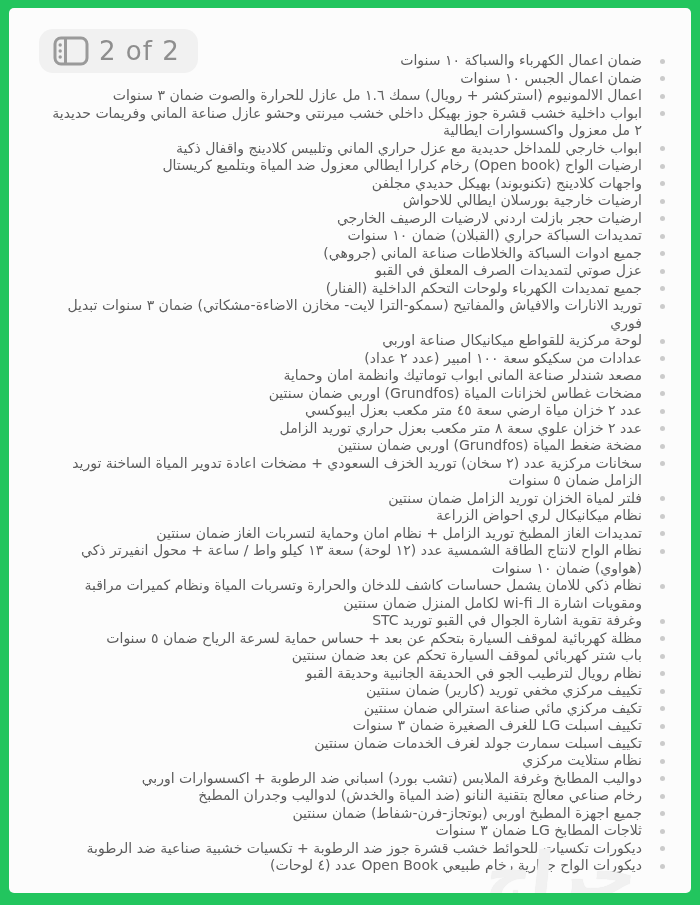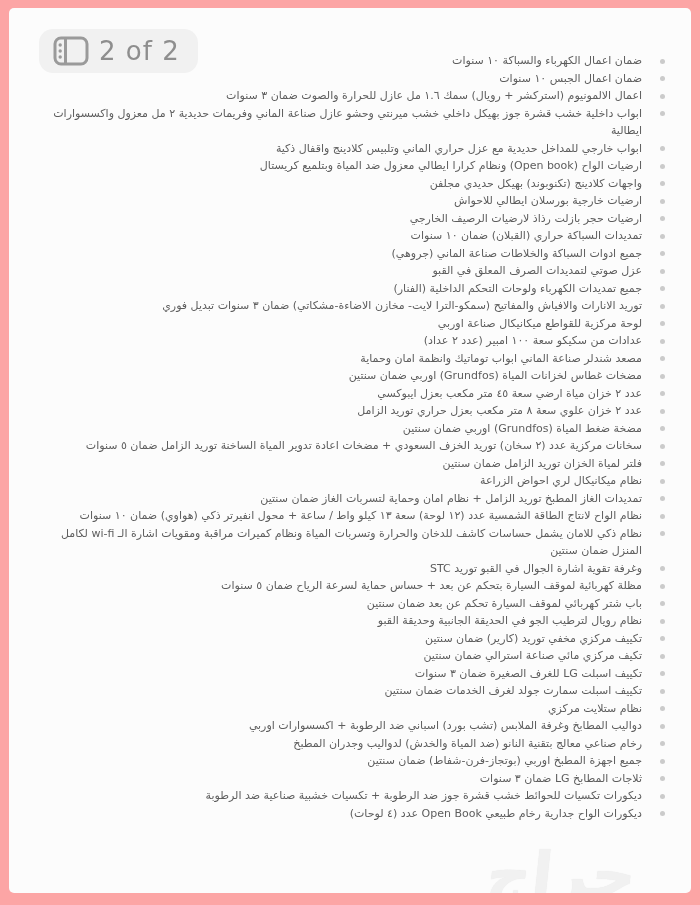--- a/index.html
+++ b/index.html
@@ -6,21 +6,21 @@
     margin: 0;
     padding: 0;
     width: 700px;
     height: 905px;
     font-family: "DejaVu Sans", sans-serif;
   }
   .frame {
     position: relative;
     width: 700px;
     height: 905px;
-    background: #fca5a5;
+    background: #22c55e;
     box-sizing: border-box;
     overflow: hidden;
     padding-left: 48px;
   }
   .card {
     position: absolute;
     left: 9px;
     top: 8px;
     right: 9px;
     bottom: 12px;
@@ -58,21 +58,21 @@
     left: 20px;
     margin: 0;
     padding: 0;
     list-style: none;
     direction: rtl;
     text-align: right;
   }
   .spec-list li {
     position: relative;
     padding-right: 27px;
-    font-size: 11px;
+    font-size: 14px;
     line-height: 17.5px;
     color: #5d5d5d;
     margin-left: 14px;
   }
   .spec-list .bullet {
     position: absolute;
     right: 4px;
     top: 6.5px;
     width: 5px;
     height: 5px;
@@ -110,24 +110,24 @@
       </span>
       <span class="pill-text">2 of 2</span>
     </div>
 
     <ul class="spec-list">
         <li><span class="bullet"></span><span>ضمان اعمال الكهرباء والسباكة ١٠ سنوات</span></li>
         <li><span class="bullet"></span><span>ضمان اعمال الجبس ١٠ سنوات</span></li>
         <li><span class="bullet"></span><span>اعمال الالمونيوم (استركشر + رويال) سمك ١.٦ مل عازل للحرارة والصوت ضمان ٣ سنوات</span></li>
         <li><span class="bullet"></span><span>ابواب داخلية خشب قشرة جوز بهيكل داخلي خشب ميرنتي وحشو عازل صناعة الماني وفريمات حديدية ٢ مل معزول واكسسوارات ايطالية</span></li>
         <li><span class="bullet"></span><span>ابواب خارجي للمداخل حديدية مع عزل حراري الماني وتلبيس كلادينج واقفال ذكية</span></li>
-        <li><span class="bullet"></span><span>ارضيات الواح (Open book) ونظام كرارا ايطالي معزول ضد المياة وبتلميع كريستال</span></li>
+        <li><span class="bullet"></span><span>ارضيات الواح (Open book) رخام كرارا ايطالي معزول ضد المياة وبتلميع كريستال</span></li>
         <li><span class="bullet"></span><span>واجهات كلادينج (تكنوبوند) بهيكل حديدي مجلفن</span></li>
         <li><span class="bullet"></span><span>ارضيات خارجية بورسلان ايطالي للاحواش</span></li>
-        <li><span class="bullet"></span><span>ارضيات حجر بازلت رذاذ لارضيات الرصيف الخارجي</span></li>
+        <li><span class="bullet"></span><span>ارضيات حجر بازلت اردني لارضيات الرصيف الخارجي</span></li>
         <li><span class="bullet"></span><span>تمديدات السباكة حراري (القبلان) ضمان ١٠ سنوات</span></li>
         <li><span class="bullet"></span><span>جميع ادوات السباكة والخلاطات صناعة الماني (جروهي)</span></li>
         <li><span class="bullet"></span><span>عزل صوتي لتمديدات الصرف المعلق في القبو</span></li>
         <li><span class="bullet"></span><span>جميع تمديدات الكهرباء ولوحات التحكم الداخلية (الفنار)</span></li>
         <li><span class="bullet"></span><span>توريد الانارات والافياش والمفاتيح (سمكو-الترا لايت- مخازن الاضاءة-مشكاتي) ضمان ٣ سنوات تبديل فوري</span></li>
         <li><span class="bullet"></span><span>لوحة مركزية للقواطع ميكانيكال صناعة اوربي</span></li>
         <li><span class="bullet"></span><span>عدادات من سكيكو سعة ١٠٠ امبير (عدد ٢ عداد)</span></li>
         <li><span class="bullet"></span><span>مصعد شندلر صناعة الماني ابواب توماتيك وانظمة امان وحماية</span></li>
         <li><span class="bullet"></span><span>مضخات  غطاس لخزانات المياة (Grundfos) اوربي ضمان سنتين</span></li>
         <li><span class="bullet"></span><span>عدد ٢ خزان مياة ارضي سعة ٤٥ متر مكعب بعزل ايبوكسي</span></li>

